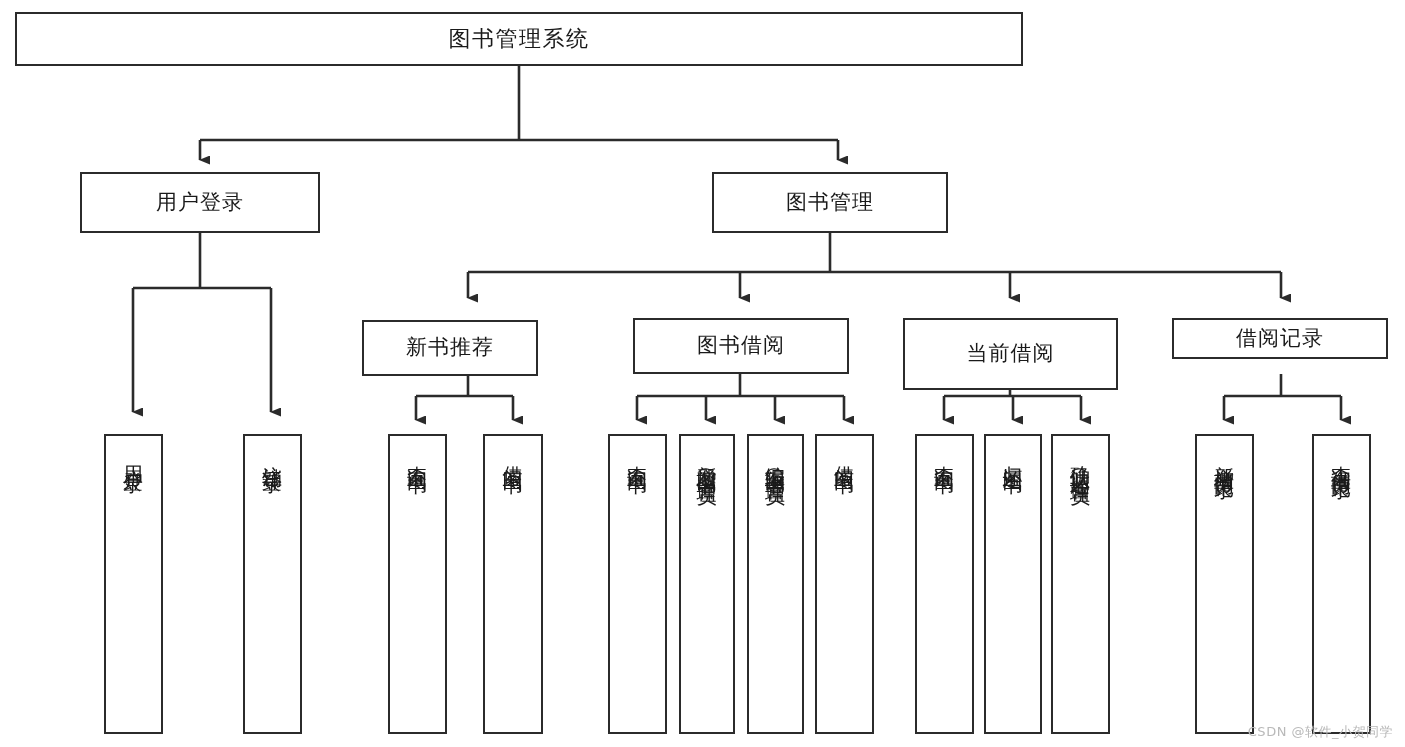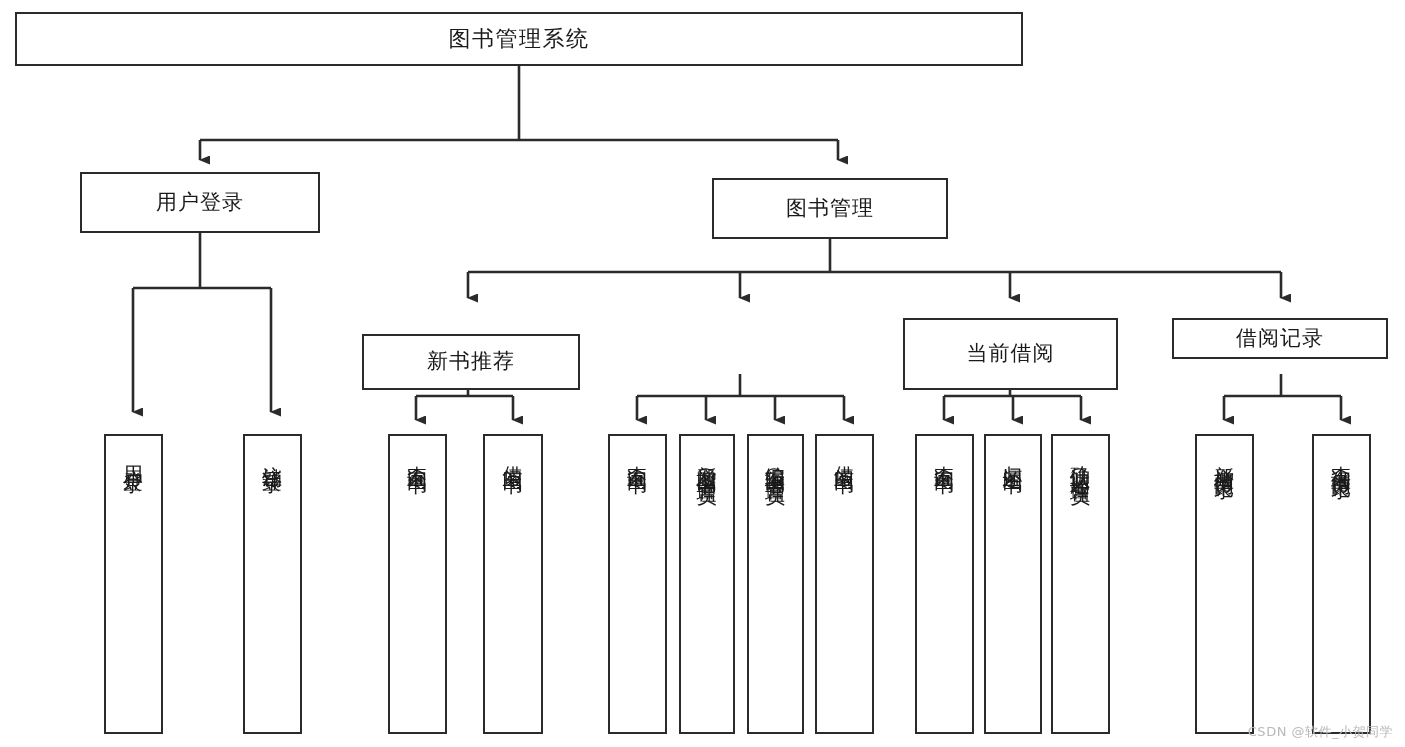--- a/index.html
+++ b/index.html
@@ -122,24 +122,25 @@
       <path d="M1224,396 L1341,396"></path>
       <path d="M1224,396 L1224,420" marker-end="url(#arr)"></path>
       <path d="M1341,396 L1341,420" marker-end="url(#arr)"></path>
     </g>
   </svg>
 
   <div class="node root" style="left:15px;top:12px;width:1008px;height:54px;">图书管理系统</div>
 
   <div class="node horiz" style="left:80px;top:172px;width:240px;height:61px;">用户登录</div>
 
-  <div class="node horiz" style="left:712px;top:178px;width:236px;height:61px;">图书管理</div>
+  <div class="node horiz" style="left:712px;top:172px;width:236px;height:61px;">图书管理</div>
 
-  <div class="node horiz" style="left:362px;top:334px;width:218px;height:56px;">新书推荐</div>
+  <div class="node horiz" style="left:362px;top:320px;width:176px;height:56px;">新书推荐</div>
 
+  <div class="node horiz" style="left:633px;top:318px;width:216px;height:56px;">图书借阅</div>
 
   <div class="node horiz" style="left:903px;top:318px;width:215px;height:72px;">当前借阅</div>
 
   <div class="node horiz" style="left:1172px;top:318px;width:216px;height:41px;">借阅记录</div>
 
   <div class="node vert" style="left:104px;top:434px;width:59px;height:300px;">
     <span class="vtext">用户登录</span>
   </div>
 
   <div class="node vert" style="left:243px;top:434px;width:59px;height:300px;">

